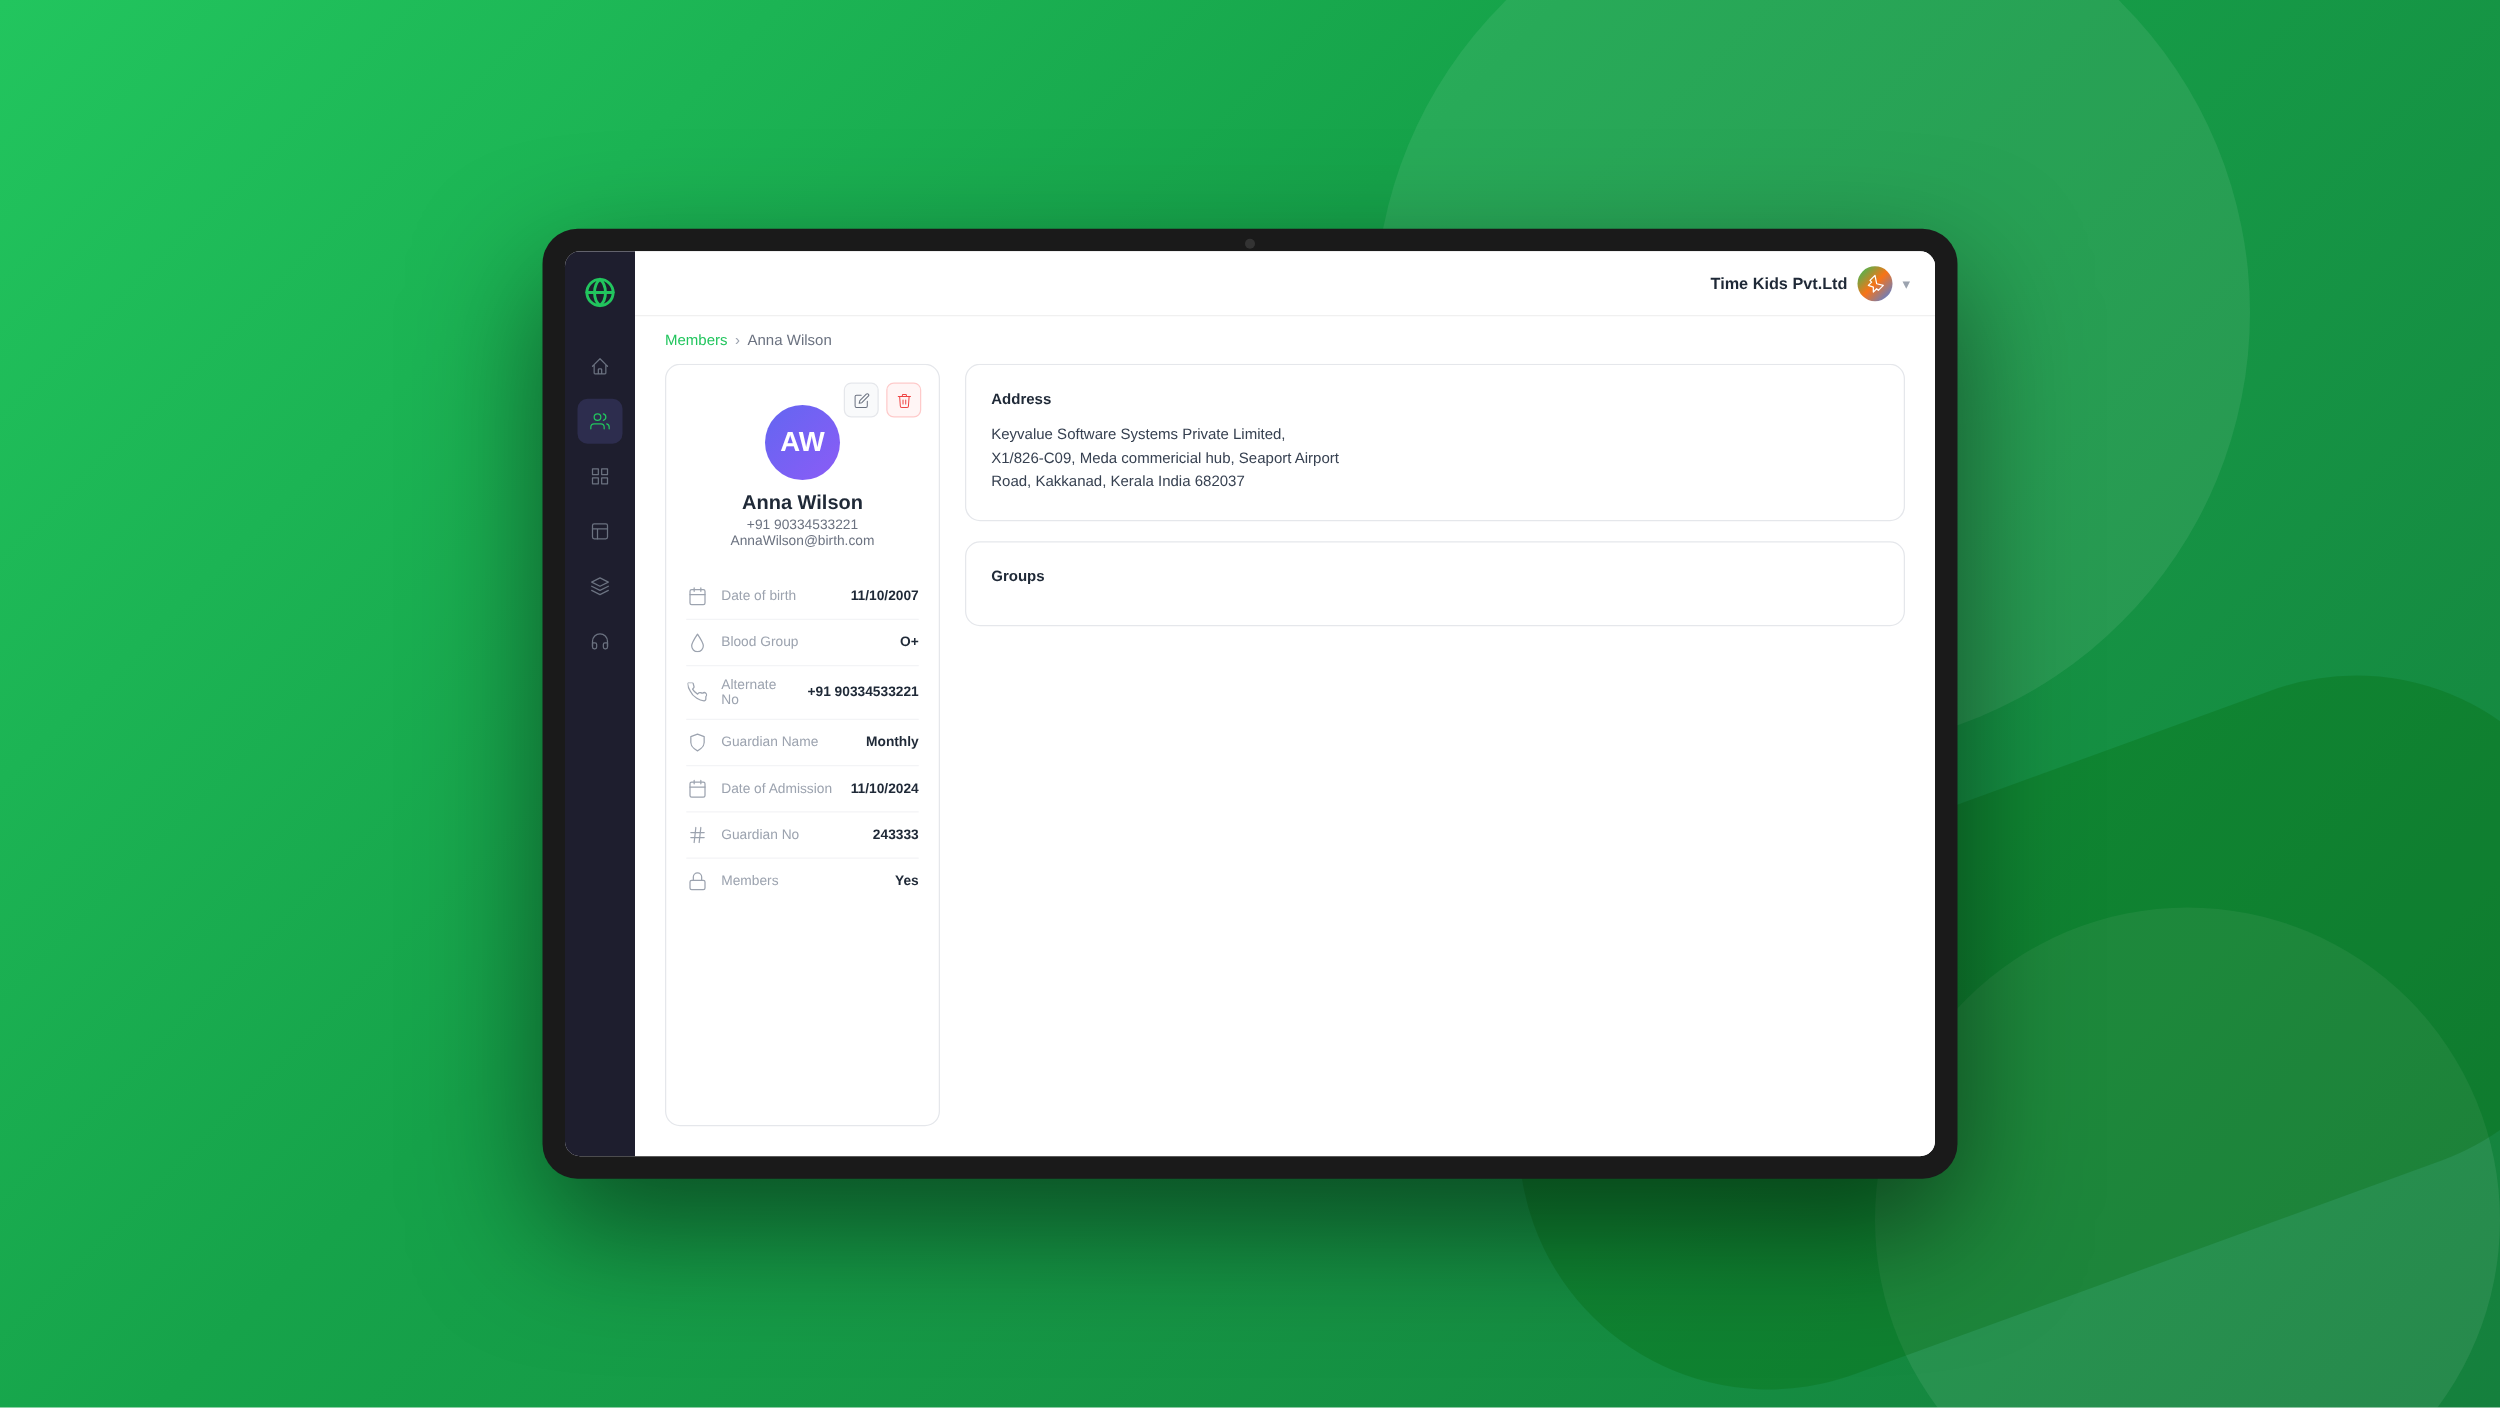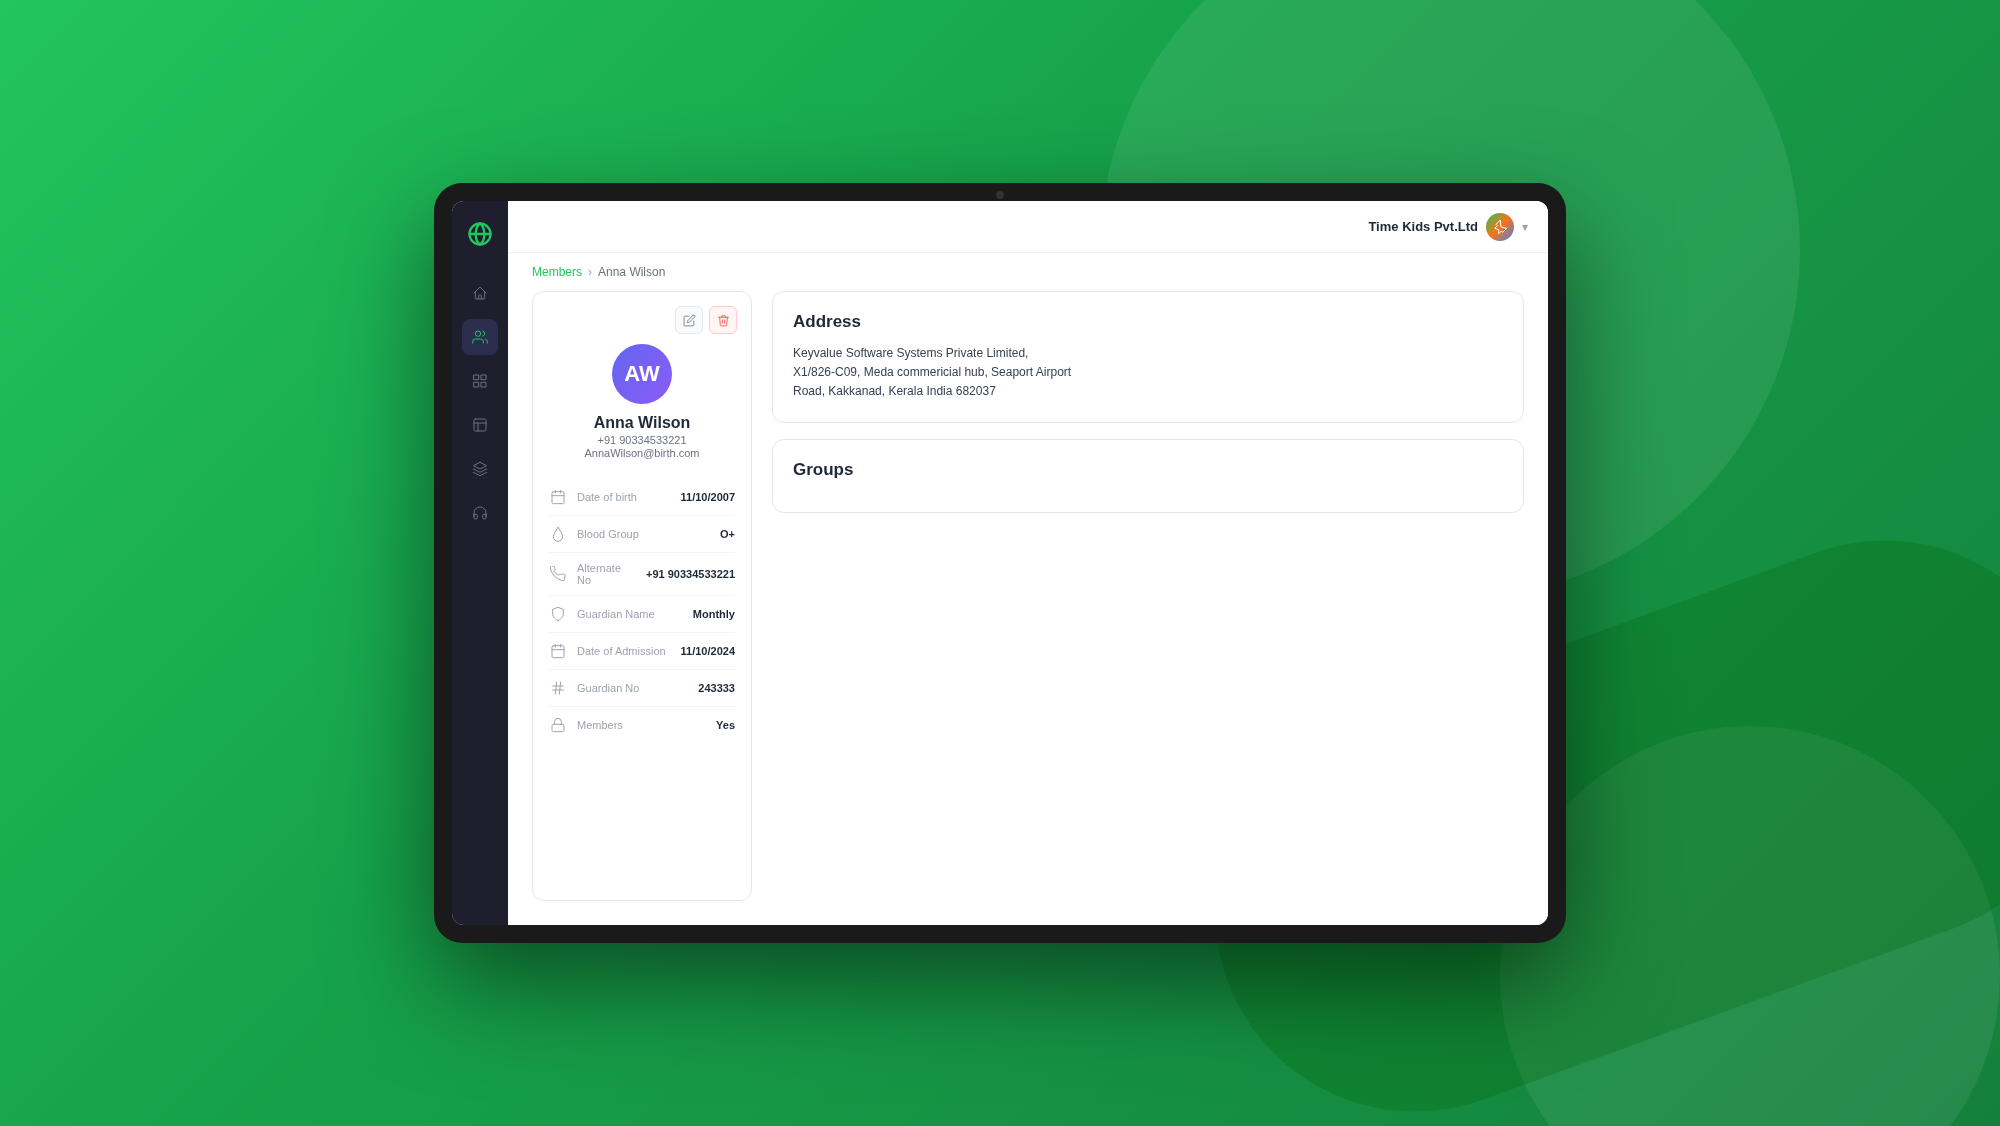--- a/index.html
+++ b/index.html
@@ -190,21 +190,21 @@
       gap: 20px;
       overflow: hidden;
     }
 
     
     .profile-card {
       width: 220px;
       background: #ffffff;
       border: 1px solid #e5e7eb;
       border-radius: 12px;
-      padding: 36px 16px;
+      padding: 16px 16px;
       flex-shrink: 0;
       position: relative;
     }
 
     .profile-actions {
       position: absolute;
       top: 14px;
       right: 14px;
       display: flex;
       gap: 6px;
@@ -313,21 +313,21 @@
 
     
     .info-card {
       background: #ffffff;
       border: 1px solid #e5e7eb;
       border-radius: 12px;
       padding: 20px;
     }
 
     .card-title {
-      font-size: 17px;
+      font-size: 12px;
       font-weight: 700;
       color: #1f2937;
       margin-bottom: 12px;
     }
 
     .address-text {
       font-size: 12px;
       color: #374151;
       line-height: 1.6;
     }

